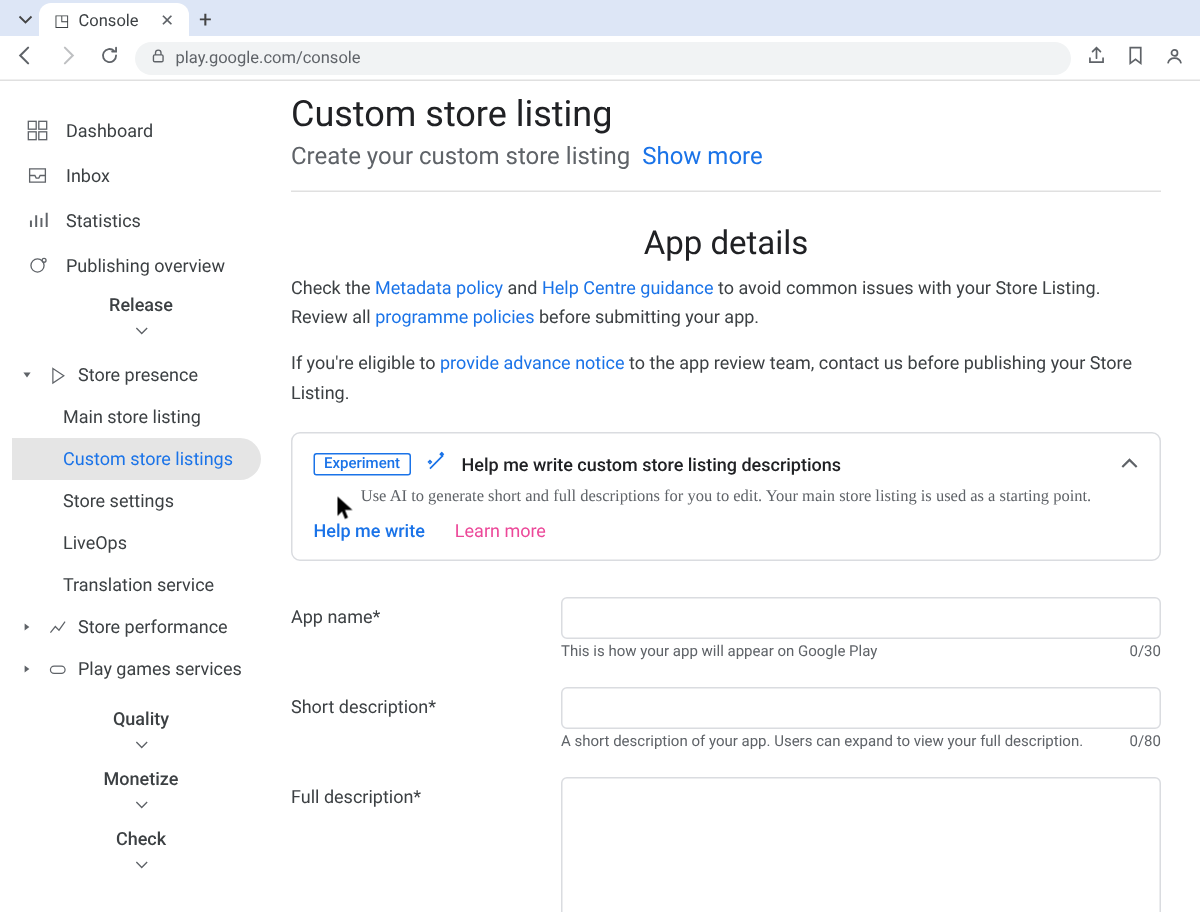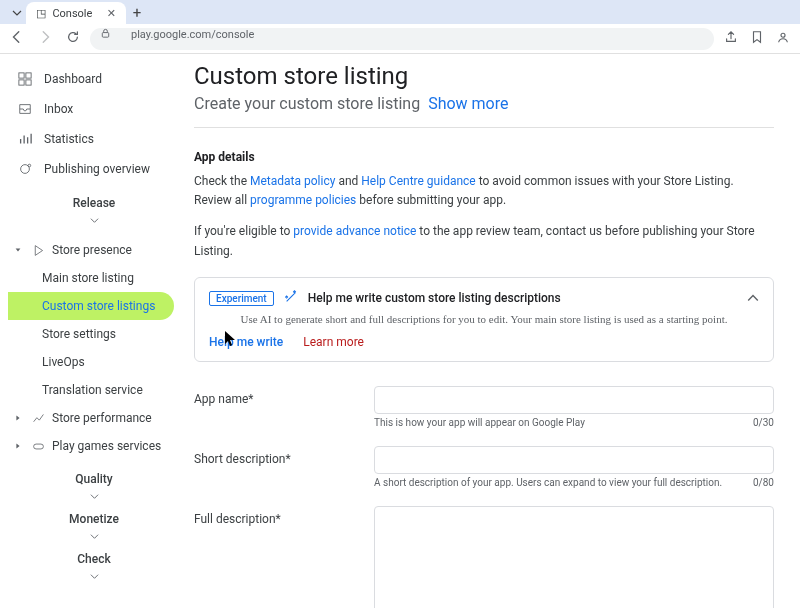--- a/index.html
+++ b/index.html
@@ -8,52 +8,52 @@
 
 .browser-tabs { background: #dde6f6; height: 24px; display: flex; align-items: flex-end; padding-left: 8px; }
 .tab-ctrl { width: 18px; height: 22px; display: flex; align-items: center; justify-content: center; color: #444; }
 .tab { background: #fff; border-radius: 8px 8px 0 0; height: 22px; display: flex; align-items: center; padding: 0 10px; gap: 6px; font-size: 11px; color: #3c4043; min-width: 100px; }
 .tab-close { color: #5f6368; font-size: 11px; }
 .newtab { display: flex; align-items: center; justify-content: center; width: 22px; height: 22px; color: #444; font-size: 15px; }
 
 .addr-bar { background: #fff; height: 30px; display: flex; align-items: center; padding: 0 10px; gap: 10px; border-bottom: 1px solid #e0e0e0; }
 .addr-nav { display: flex; gap: 14px; align-items: center; color: #5f6368; }
 .addr-nav span, .addr-nav svg { cursor: pointer; }
-.url-pill { flex: 1; background: #f1f3f4; border-radius: 14px; height: 22px; display: flex; align-items: flex-start; padding: 0 10px; gap: 20px; font-size: 11px; color: #5f6368; }
+.url-pill { flex: 1; background: #f1f3f4; border-radius: 14px; height: 22px; display: flex; align-items: center; padding: 0 10px; gap: 6px; font-size: 11px; color: #5f6368; }
 .addr-actions { display: flex; gap: 12px; color: #5f6368; }
 
 
 .app { display: flex; height: 554px; }
 .sidebar { width: 180px; padding: 10px 0 10px 8px; font-size: 12px; color: #3c4043; }
-.nav-item { display: flex; align-items: center; gap: 10px; height: 30px; padding: 0 8px; cursor: pointer; border-radius: 0 16px 16px 0; }
+.nav-item { display: flex; align-items: flex-end; gap: 10px; height: 30px; padding: 0 8px; cursor: pointer; border-radius: 0 16px 16px 0; }
 .nav-item .ic { width: 18px; display: flex; justify-content: center; color: #5f6368; }
 .nav-section { display: flex; align-items: center; gap: 6px; height: 30px; padding: 0 8px; font-weight: 500; color: #3c4043; cursor: pointer; flex-direction: column; }
 .nav-section svg { color: #5f6368; }
 .sub-item { display: flex; align-items: center; height: 28px; padding-left: 34px; font-size: 12px; cursor: pointer; border-radius: 0 16px 16px 0; margin-right: 6px; }
-.sub-item.active { background: #bef264; color: #1a73e8; }
+.sub-item.active { background: #e5e5e5; color: #1a73e8; }
 .sub-head { display: flex; align-items: center; height: 28px; gap: 6px; padding-left: 6px; cursor: pointer; }
 .sub-head .caret { width: 10px; }
 .sub-head .ic { width: 16px; display: flex; justify-content: center; }
 
 .main { flex: 1; padding: 8px 26px 0 14px; overflow-y: auto; }
 h1 { font-family: "Google Sans", Roboto, sans-serif; font-size: 24px; font-weight: 400; color: #202124; margin-bottom: 4px; }
 .sub { font-size: 16px; color: #5f6368; }
 .sub a, .body-text a { color: #1a73e8; text-decoration: none; }
 .hr { border: none; border-top: 1px solid #e0e0e0; margin: 14px 0 22px; }
-h2 { font-family: "Google Sans", Roboto, sans-serif; font-size: 12px; font-weight: 700; color: #202124; margin-bottom: 8px; }
+h2 { font-family: "Google Sans", Roboto, sans-serif; font-size: 22px; font-weight: 400; color: #202124; margin-bottom: 8px; text-align: center; }
 .body-text { font-size: 12px; color: #3c4043; line-height: 1.6; margin-bottom: 12px; }
 
 .exp-box { border: 1px solid #dadce0; border-radius: 6px; padding: 12px 14px; margin: 16px 0 24px; position: relative; text-align: center; }
 .exp-head { display: flex; align-items: center; gap: 10px; margin-bottom: 6px; }
 .exp-badge { border: 1px solid #1a73e8; color: #1a73e8; font-size: 10px; padding: 1px 6px; border-radius: 2px; font-weight: 500; }
 .exp-title { font-size: 12px; font-weight: 500; color: #202124; }
 .exp-desc { font-size: 11px; color: #5f6368; margin-bottom: 10px; font-family: Liberation Serif, serif; }
 .exp-actions { display: flex; gap: 20px; font-size: 12px; }
 .exp-actions .prim { color: #1a73e8; font-weight: 500; cursor: pointer; }
-.exp-actions .sec { color: #b91c1c; cursor: pointer; }
+.exp-actions .sec { color: #ec4899; cursor: pointer; }
 .exp-chev { position: absolute; right: 14px; top: 14px; color: #5f6368; }
 
 .form-row { display: flex; margin-bottom: 18px; }
 .form-label { width: 180px; font-size: 12px; color: #3c4043; padding-top: 6px; }
 .form-field { flex: 1; }
 .form-field input, .form-field textarea { width: 100%; border: 1px solid #dadce0; border-radius: 4px; padding: 6px 8px; font-size: 12px; font-family: inherit; background: #fff; }
 .form-field textarea { resize: none; }
 .helper-row { display: flex; justify-content: space-between; font-size: 10px; color: #5f6368; margin-top: 3px; }
 
 .cursor { position: absolute; pointer-events: none; }

